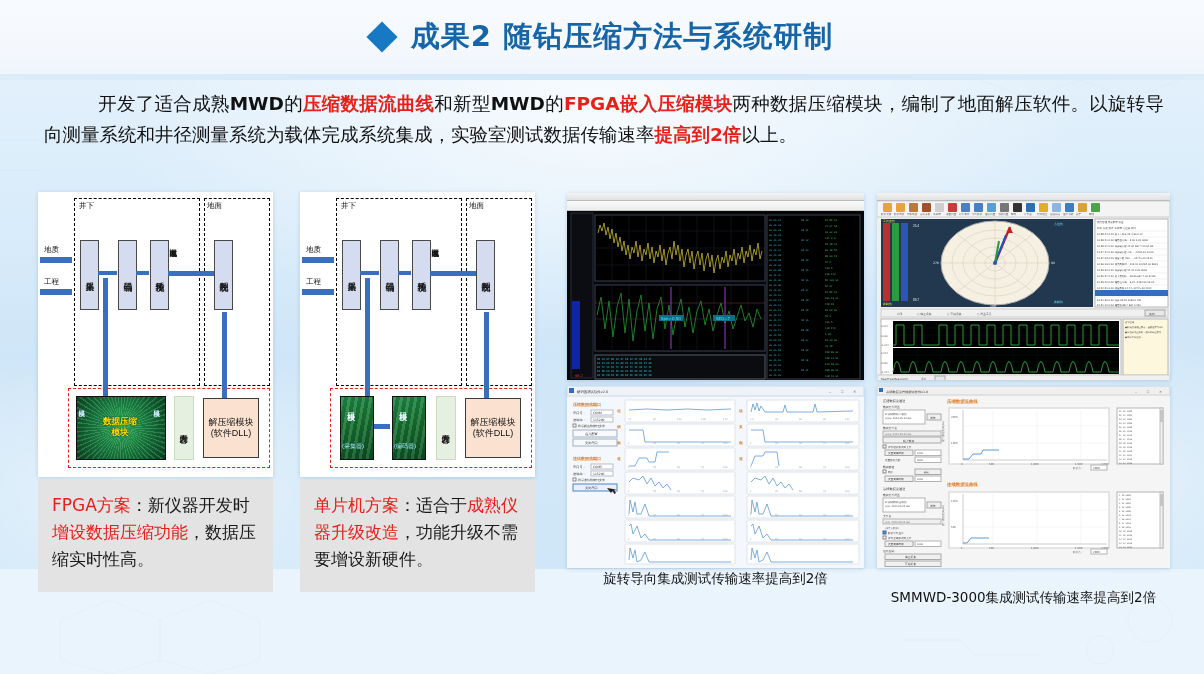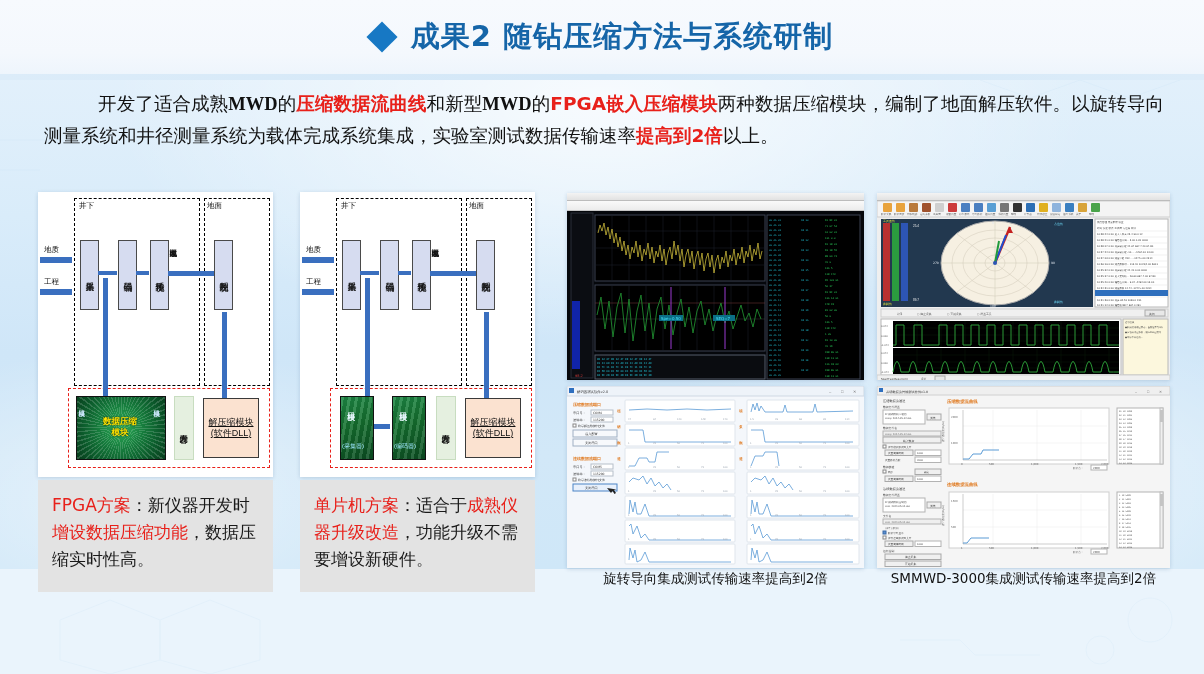--- a/index.html
+++ b/index.html
@@ -39,21 +39,21 @@
     font-size:29px;font-weight:bold;color:#1565a8;letter-spacing:1px;
     white-space:nowrap;
   }
   .body-text{
     position:absolute;left:44px;top:88px;width:1120px;
     font-family:"DejaVu Sans","Liberation Sans",sans-serif;
     font-size:18.5px;line-height:31px;color:#111;text-align:justify;
   }
   .body-text .ind{display:inline-block;width:54px;}
   .red{color:#e8201a;font-weight:bold;}
-  .bk{font-weight:bold;color:#111;font-family:Liberation Serif, serif;}
+  .bk{font-weight:bold;color:#111;}
 
   
   .panel{position:absolute;background:#ffffff;}
   .cap-box{
     position:absolute;background:#e3e3e3;
     font-family:"DejaVu Sans","Liberation Sans",sans-serif;
     font-size:17px;line-height:27px;color:#1a1a1a;
     padding:12px 14px 10px 14px;box-sizing:border-box;
   }
   .cap-box .red{font-weight:normal;color:#e8201a;}
@@ -75,21 +75,21 @@
   .arrow{position:absolute;background:#3a6fbf;}
   .lbl{position:absolute;font-size:7.5px;color:#111;font-family:"DejaVu Sans",sans-serif;}
   .lblv{position:absolute;font-size:8px;color:#111;}
   .greenbox{
     position:absolute;background:#e5f0e0;border:1px solid #c8ddc0;
     display:flex;align-items:center;justify-content:center;font-size:9.5px;color:#111;
   }
   .peach{
     position:absolute;background:#fbe2d0;border:1px solid #3a3a3a;
     display:flex;align-items:center;justify-content:center;text-align:center;
-    font-size:9px;color:#111;line-height:1.25;text-decoration:underline;
+    font-size:9px;color:#111;line-height:1.25;
   }
   .chipimg{
     position:absolute;
     background:
       repeating-conic-gradient(from 0deg at 50% 50%, rgba(255,255,255,.16) 0deg 2deg, rgba(0,0,0,0) 2deg 6deg),
       radial-gradient(circle at 50% 48%, #2faf5a 0%, #18803f 38%, #0c5c2c 70%, #063d1c 100%);
     border:1px solid #111;
   }
   .chipimg2{
     position:absolute;
@@ -546,21 +546,21 @@
       </g>
 
       <rect x="0" y="174" width="293" height="6" fill="#f0f0f0" stroke="#cfcfcf"></rect>
       <g fill="#444" font-size="2.8" font-family="DejaVu Sans">
         <text x="4" y="179">Spe/Freq/Resol(cm)</text>
           <text x="44" y="179">采样</text>
       </g>
       <rect x="58" y="175" width="10" height="4.5" fill="#e8e8e8" stroke="#aaa"></rect>
     </svg>
   </div>
-  <div class="botcap" style="left:877px;top:570px;width:293px;">SMMWD-3000集成测试传输速率提高到2倍</div>
+  <div class="botcap" style="left:877px;top:589px;width:293px;">SMMWD-3000集成测试传输速率提高到2倍</div>
 
   <div class="app shadow" style="left:567px;top:386px;width:297px;height:182px;background:#f3f6fa;">
     <svg width="297" height="182" viewBox="0 0 297 182" style="display:block;">
       <rect x="0" y="0" width="297" height="182" fill="#f4f7fb"></rect>
       <rect x="0" y="0" width="297" height="10" fill="#eef3f9" stroke="#cfd8e3"></rect>
       <rect x="2" y="2" width="5" height="5" fill="#2e6fbf"></rect>
       <text x="10" y="7" fill="#333" font-size="3.4" font-family="DejaVu Sans">解码器调试软件v2.0</text>
       <g fill="#777" font-size="4">
         <text x="262" y="7">–</text>
           <text x="274" y="7">□</text>

